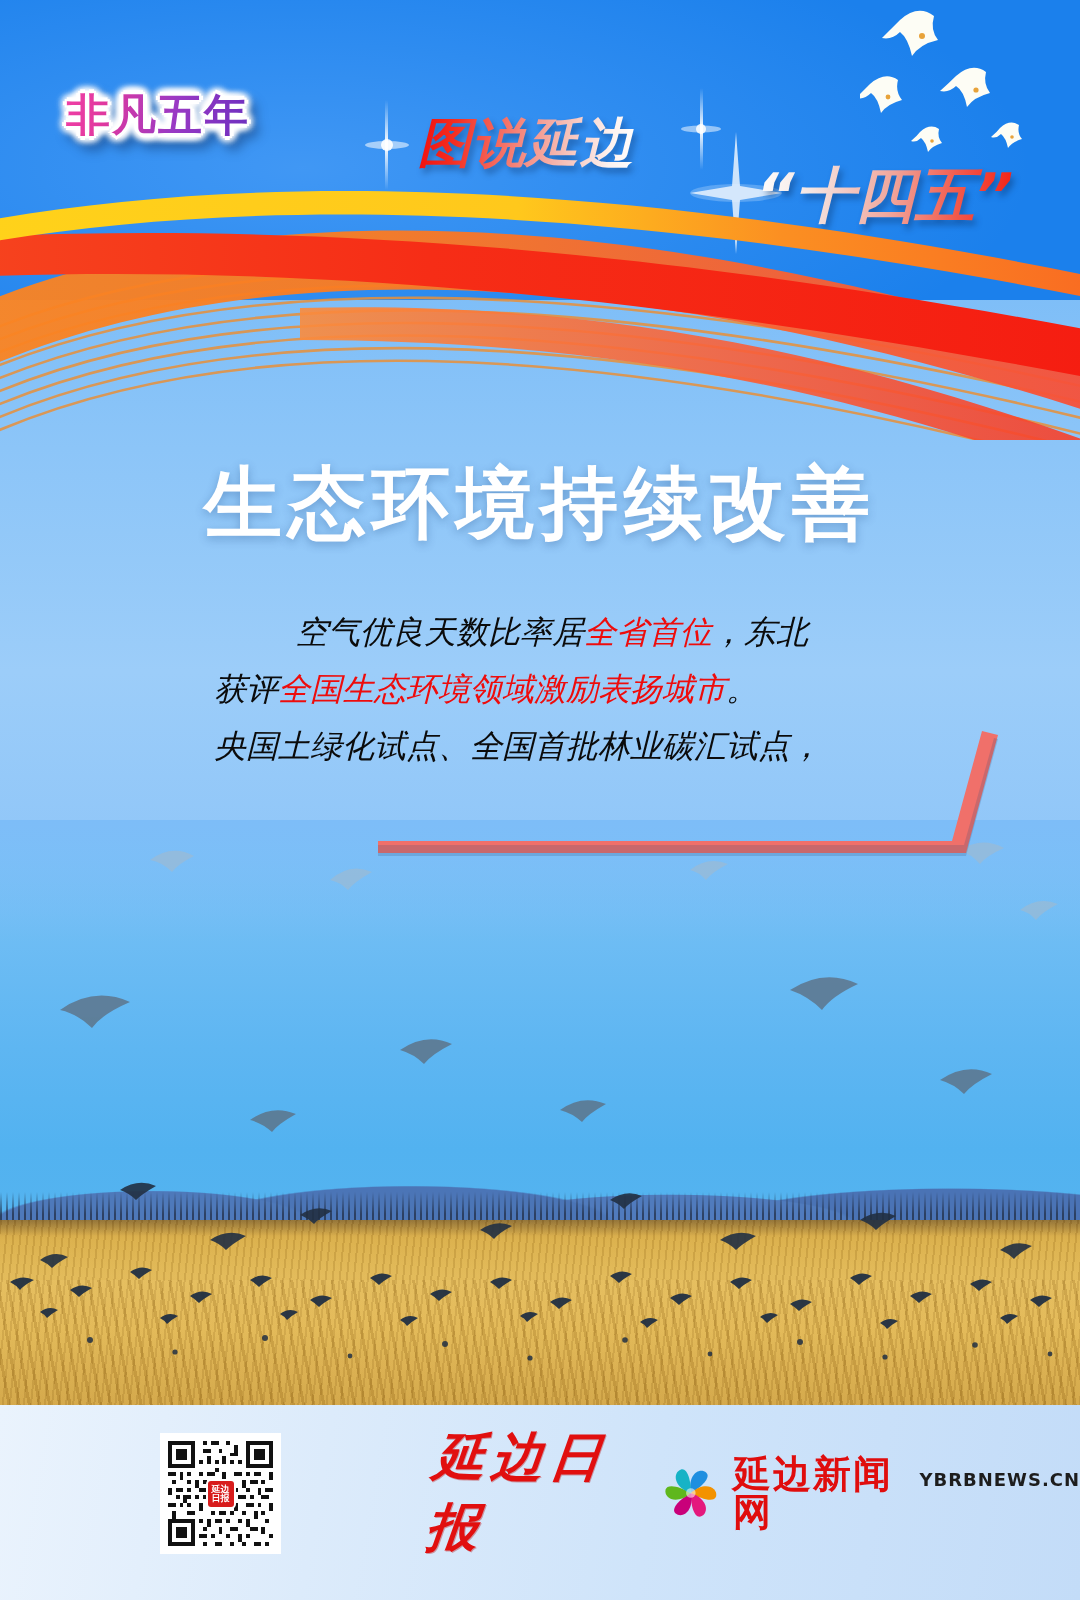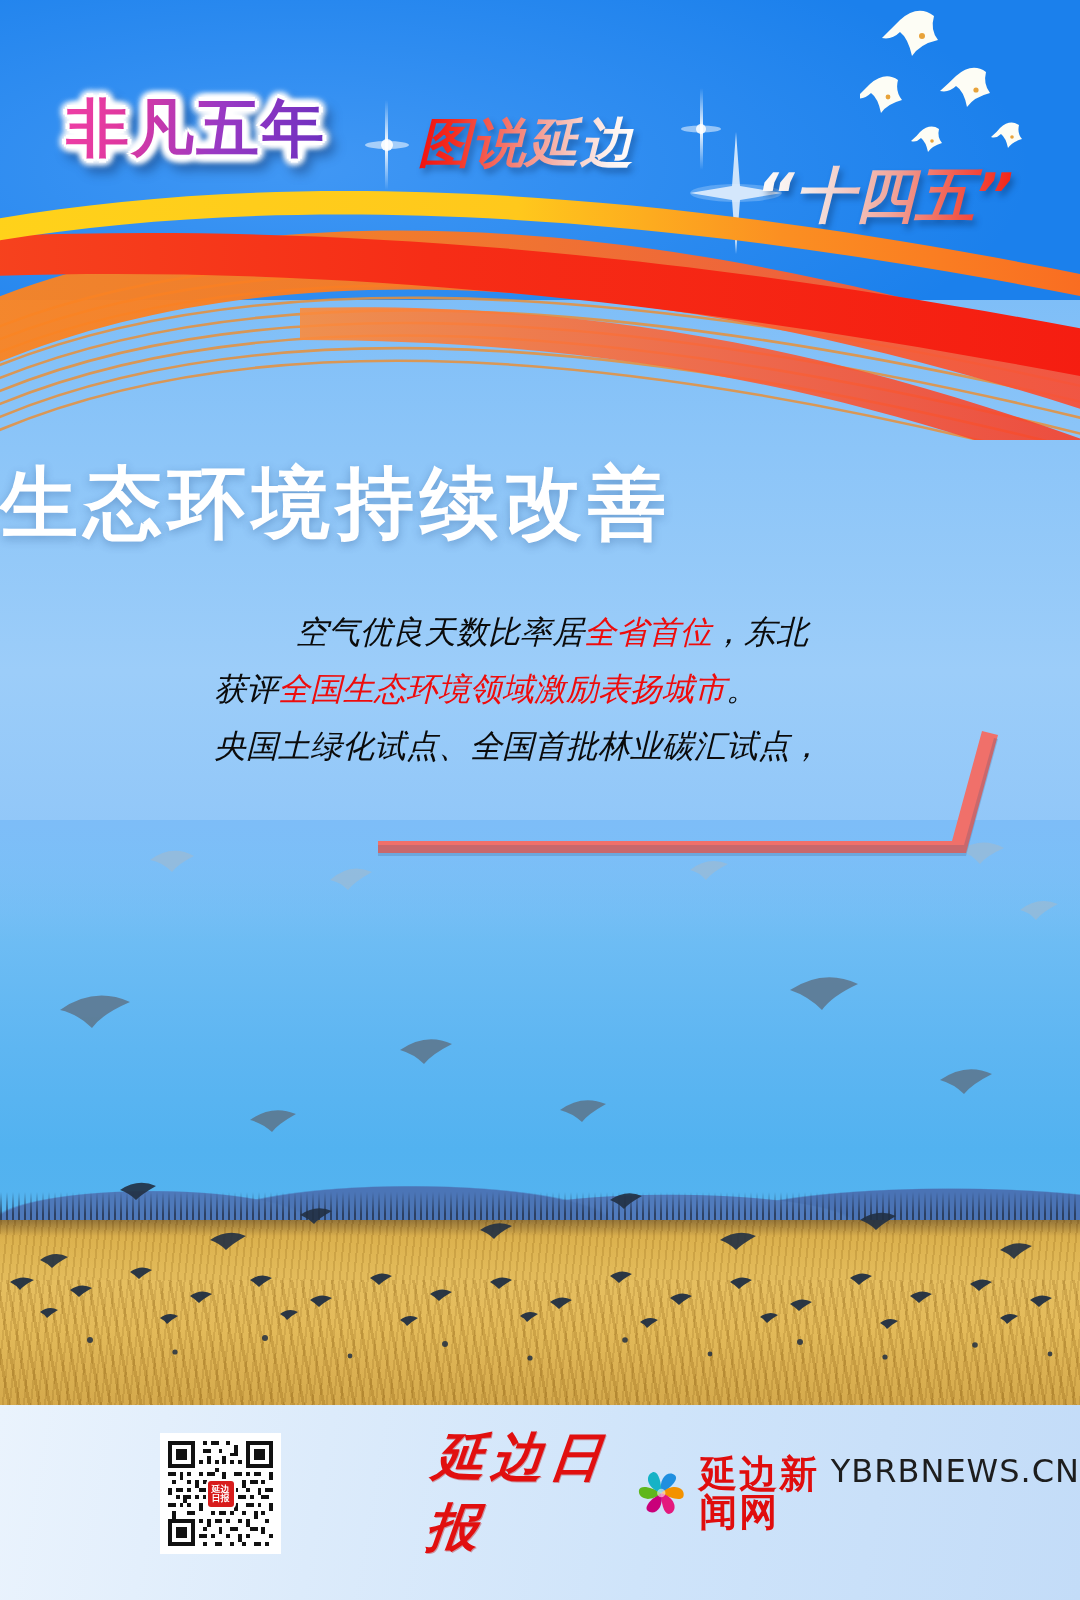--- a/index.html
+++ b/index.html
@@ -100,21 +100,21 @@
     background:radial-gradient(ellipse at 30% 60%, rgba(110,180,255,.45) 0%, rgba(27,128,236,0) 62%);
   }
   .doves{position:absolute;right:0;top:0;width:220px;height:180px;}
 
   
   .waves{position:absolute;left:0;top:180px;width:1080px;height:260px;}
 
   
   .kicker{
     position:absolute;left:66px;top:86px;
-    font-size:63px;font-weight:bold;letter-spacing:2px;
+    font-size:44px;font-weight:bold;letter-spacing:2px;
     font-family:"DejaVu Sans","Liberation Sans",sans-serif;
     background:linear-gradient(100deg,#ef3fa5 0%,#e0389f 22%,#9a39c4 58%,#6b2fbf 100%);
     -webkit-background-clip:text;background-clip:text;color:transparent;
     -webkit-text-stroke:0px;
     filter:drop-shadow(0 0 5px #fff) drop-shadow(2px 2px 0 #fff) drop-shadow(-2px 2px 0 #fff)
            drop-shadow(2px -2px 0 #fff) drop-shadow(-2px -2px 0 #fff) drop-shadow(6px 8px 5px rgba(0,20,60,.35));
     white-space:nowrap;
   }
   .midword{
     position:absolute;left:418px;top:108px;
@@ -131,21 +131,21 @@
     font-family:"DejaVu Sans","Liberation Sans",sans-serif;
     background:linear-gradient(95deg,#ffffff 0%,#f3e5e2 22%,#f0a79d 52%,#f2584a 78%,#f51f12 100%);
     -webkit-background-clip:text;background-clip:text;color:transparent;
     filter:drop-shadow(3px 5px 3px rgba(0,25,70,.35));
     white-space:nowrap;
   }
   .sparkle{position:absolute;pointer-events:none;}
 
   
   .main-title{
-    position:absolute;left:0;right:0;top:452px;
+    position:absolute;left:0;right:0;top:452px;text-align:center;
     font-size:78px;font-weight:bold;color:#ffffff;letter-spacing:6px;
     font-family:"DejaVu Sans","Liberation Sans",sans-serif;
     text-shadow:0 3px 10px rgba(20,60,120,.30);
   }
   .bodywrap{
     position:absolute;left:214px;top:604px;width:722px;
   }
   .bodytext{
     font-size:32px;line-height:57px;color:#0b0b0b;font-style:italic;
     font-family:"DejaVu Sans","Liberation Sans",sans-serif;
@@ -179,21 +179,21 @@
   .paper-logo{
     font-size:52px;color:#e10f0f;font-weight:bold;letter-spacing:6px;
     font-family:"DejaVu Serif","Liberation Serif",serif;font-style:italic;
     transform:skewX(-6deg);
     text-shadow:1px 1px 0 rgba(180,0,0,.35);
   }
   .pinwheel{width:62px;height:62px;margin:0 6px 0 2px;}
   .sitecol{display:flex;flex-direction:row;justify-content:center;line-height:1;}
   .site-cn{font-size:38px;color:#e00d0d;font-weight:bold;letter-spacing:2px;
     font-family:"DejaVu Sans","Liberation Sans",sans-serif;}
-  .site-en{font-size:32px;color:#1d1d1d;font-weight:normal;letter-spacing:1px;margin-top:0;
+  .site-en{font-size:18px;color:#1d1d1d;font-weight:bold;letter-spacing:1px;margin-top:16px;
     font-family:"DejaVu Sans","Liberation Sans",sans-serif;}
 </style>
 </head>
 <body>
 
 <div class="poster">
 
   <div class="photo">
     <div class="sky"></div>
     <div class="skyfade"></div>

